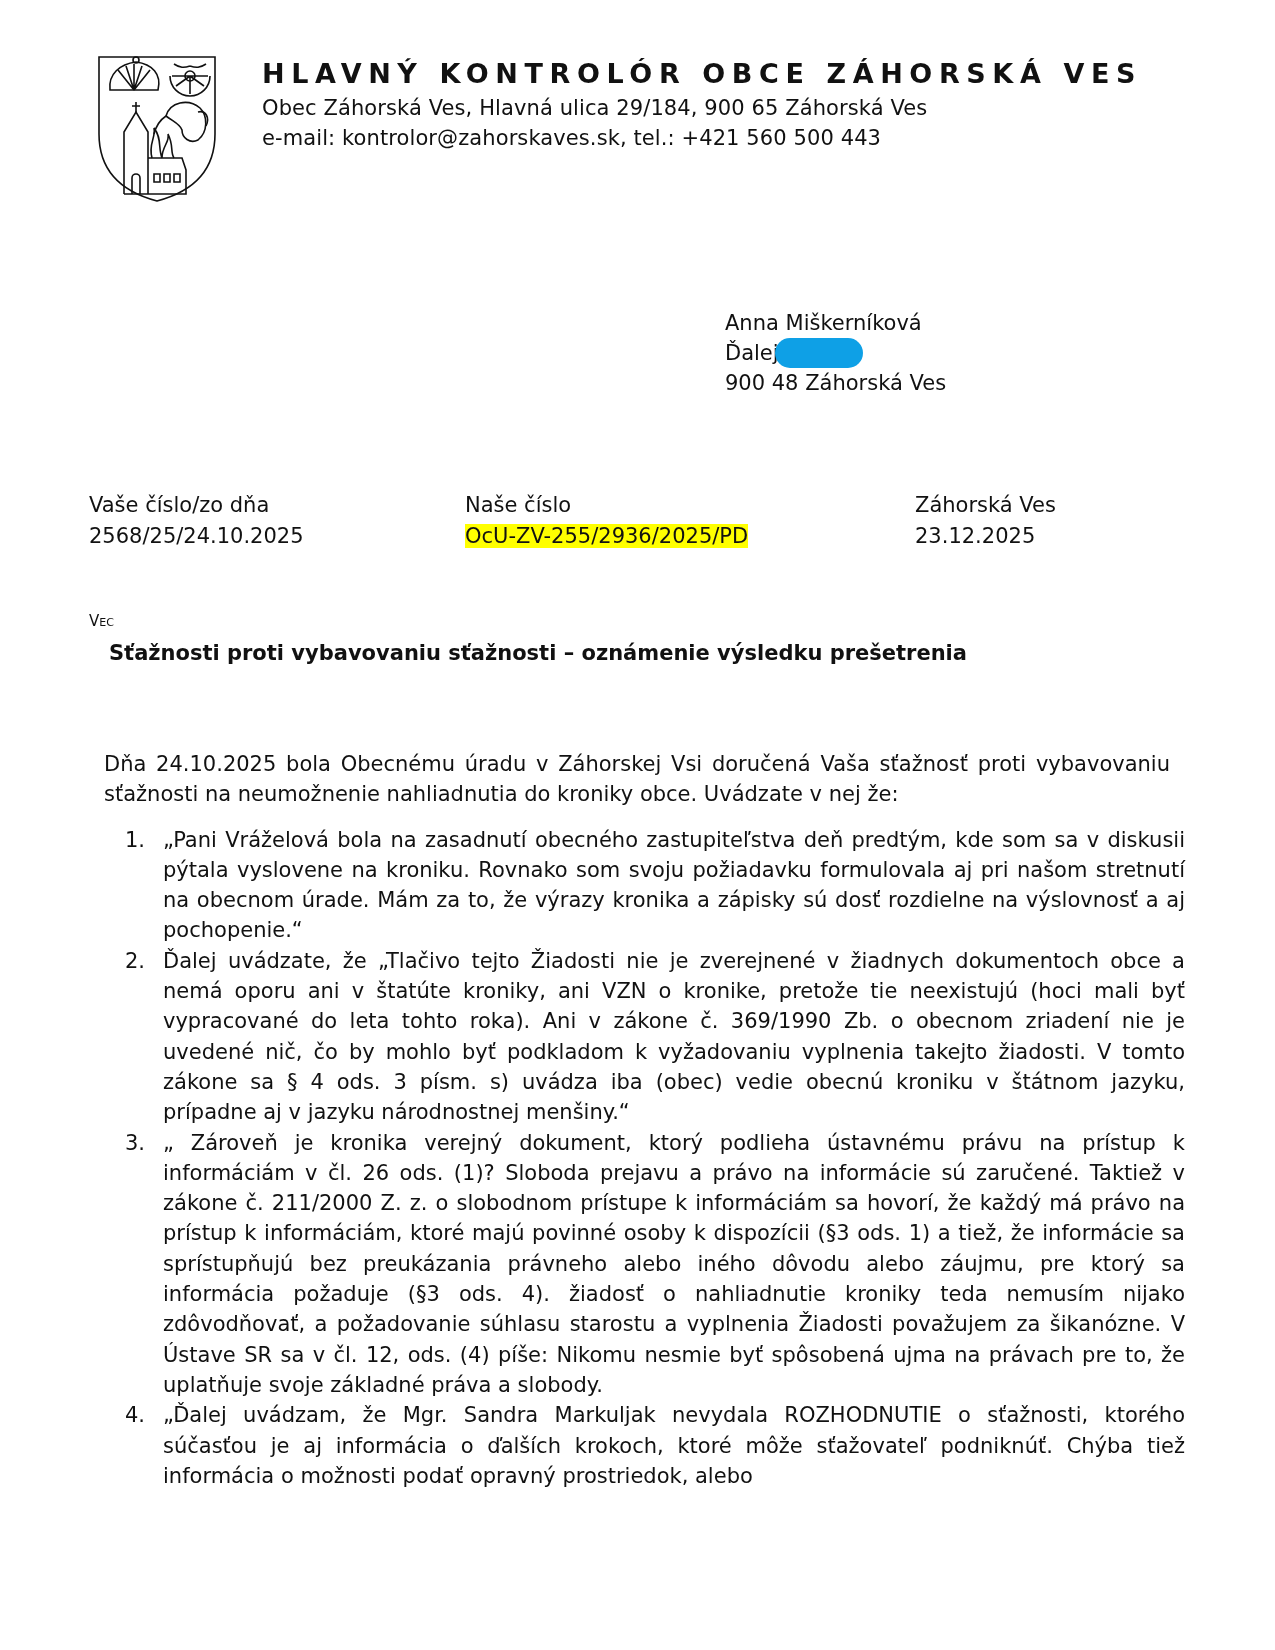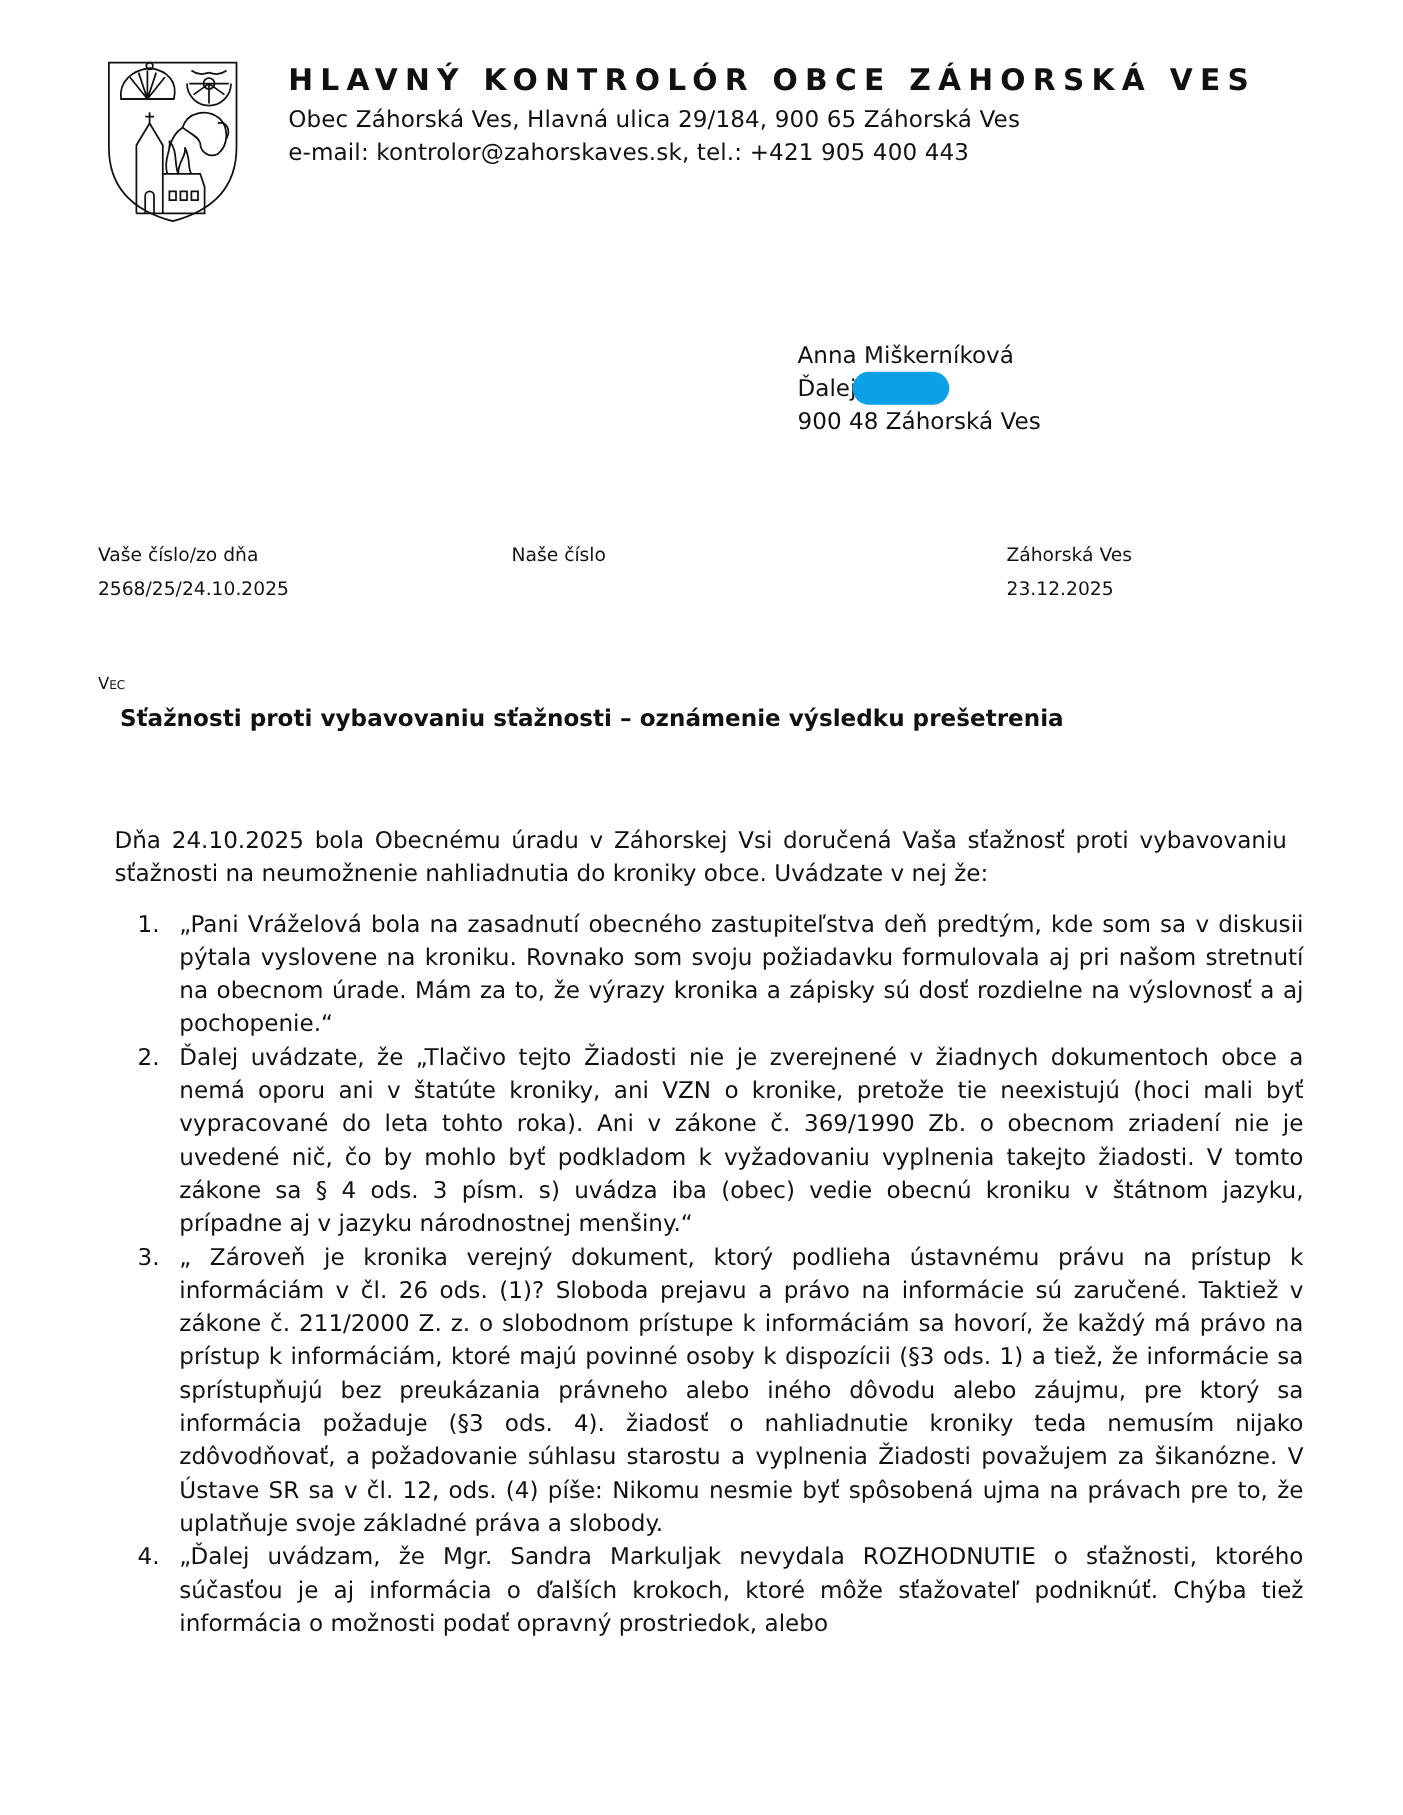--- a/index.html
+++ b/index.html
@@ -8,21 +8,21 @@
   .crest { position: absolute; left: 96px; top: 54px; width: 122px; height: 150px; }
   .org-title { position: absolute; left: 262px; top: 58px; font-size: 27px; font-weight: bold;
                letter-spacing: 6.6px; white-space: nowrap; }
   .org-line { position: absolute; left: 262px; font-size: 21px; white-space: nowrap; letter-spacing: 0.1px; }
   .org-addr { top: 96px; text-align: right; }
   .org-contact { top: 126px; }
   .recipient { position: absolute; left: 725px; top: 308px; font-size: 21px; line-height: 30px; }
   .recipient div { white-space: nowrap; }
   .redact { display: inline-block; width: 88px; height: 30px; background: #0ea0e6; border-radius: 15px;
             vertical-align: -8px; margin-left: -4px; }
-  .ref { position: absolute; top: 490px; font-size: 17px; line-height: 31px; white-space: nowrap; }
+  .ref { position: absolute; top: 490px; font-size: 21px; line-height: 31px; white-space: nowrap; }
   .ref.c1 { left: 89px; } .ref.c2 { left: 465px; } .ref.c3 { left: 915px; }
   .hl { background: #ffff00; }
   .vec-label { position: absolute; left: 89px; top: 612px; font-size: 15px; font-variant: small-caps; }
   .subject { position: absolute; left: 89px; top: 641px; font-size: 21px; font-weight: bold; white-space: nowrap; margin-left: 20px; }
   .body { position: absolute; left: 89px; top: 734px; width: 1096px; font-size: 21px; line-height: 30.3px;
           text-align: justify; }
   .body p { margin: 15px; }
   .body ol { margin: 0; padding: 0; list-style: none; }
   .body li { position: relative; padding-left: 74px; }
   .body li .num { position: absolute; left: 36px; top: 0; }
@@ -50,34 +50,35 @@
 
   <path d="M56 104 C52 90 60 84 58 74 C66 84 62 94 66 104 M66 104 C66 92 74 88 72 80 C78 92 74 98 78 104"></path>
 
   <path d="M70 62 C74 48 92 44 104 54 C112 62 112 78 102 86 C94 90 86 84 86 76 C84 70 78 68 70 62 Z"></path>
   <path d="M102 58 C110 56 114 64 110 72"></path>
   <path d="M70 62 C64 66 60 72 58 80"></path>
 </svg>
 
 <div class="org-title">HLAVNÝ KONTROLÓR OBCE ZÁHORSKÁ VES</div>
 <div class="org-line org-addr">Obec Záhorská Ves, Hlavná ulica 29/184, 900 65 Záhorská Ves</div>
-<div class="org-line org-contact">e-mail: kontrolor@zahorskaves.sk, tel.: +421 905 400 443</div>
+<div class="org-line org-contact">e-mail: kontrolor@zahorskaves.sk, tel.: +421 560 500 443</div>
 
 <div class="recipient">
   <div>Anna Miškerníková</div>
   <div><span>Ďalej</span><span class="redact"></span></div>
   <div>900 48  Záhorská Ves</div>
 </div>
 
 <div class="ref c1">
   <div>Vaše číslo/zo dňa</div>
   <div>2568/25/24.10.2025</div>
 </div>
 <div class="ref c2">
   <div>Naše číslo</div>
+  <div><span class="hl">OcU-ZV-255/2936/2025/PD</span></div>
 </div>
 <div class="ref c3">
   <div>Záhorská Ves</div>
   <div>23.12.2025</div>
 </div>
 
 <div class="vec-label">Vec</div>
 <div class="subject">Sťažnosti proti vybavovaniu sťažnosti – oznámenie výsledku prešetrenia</div>
 
 <div class="body">

